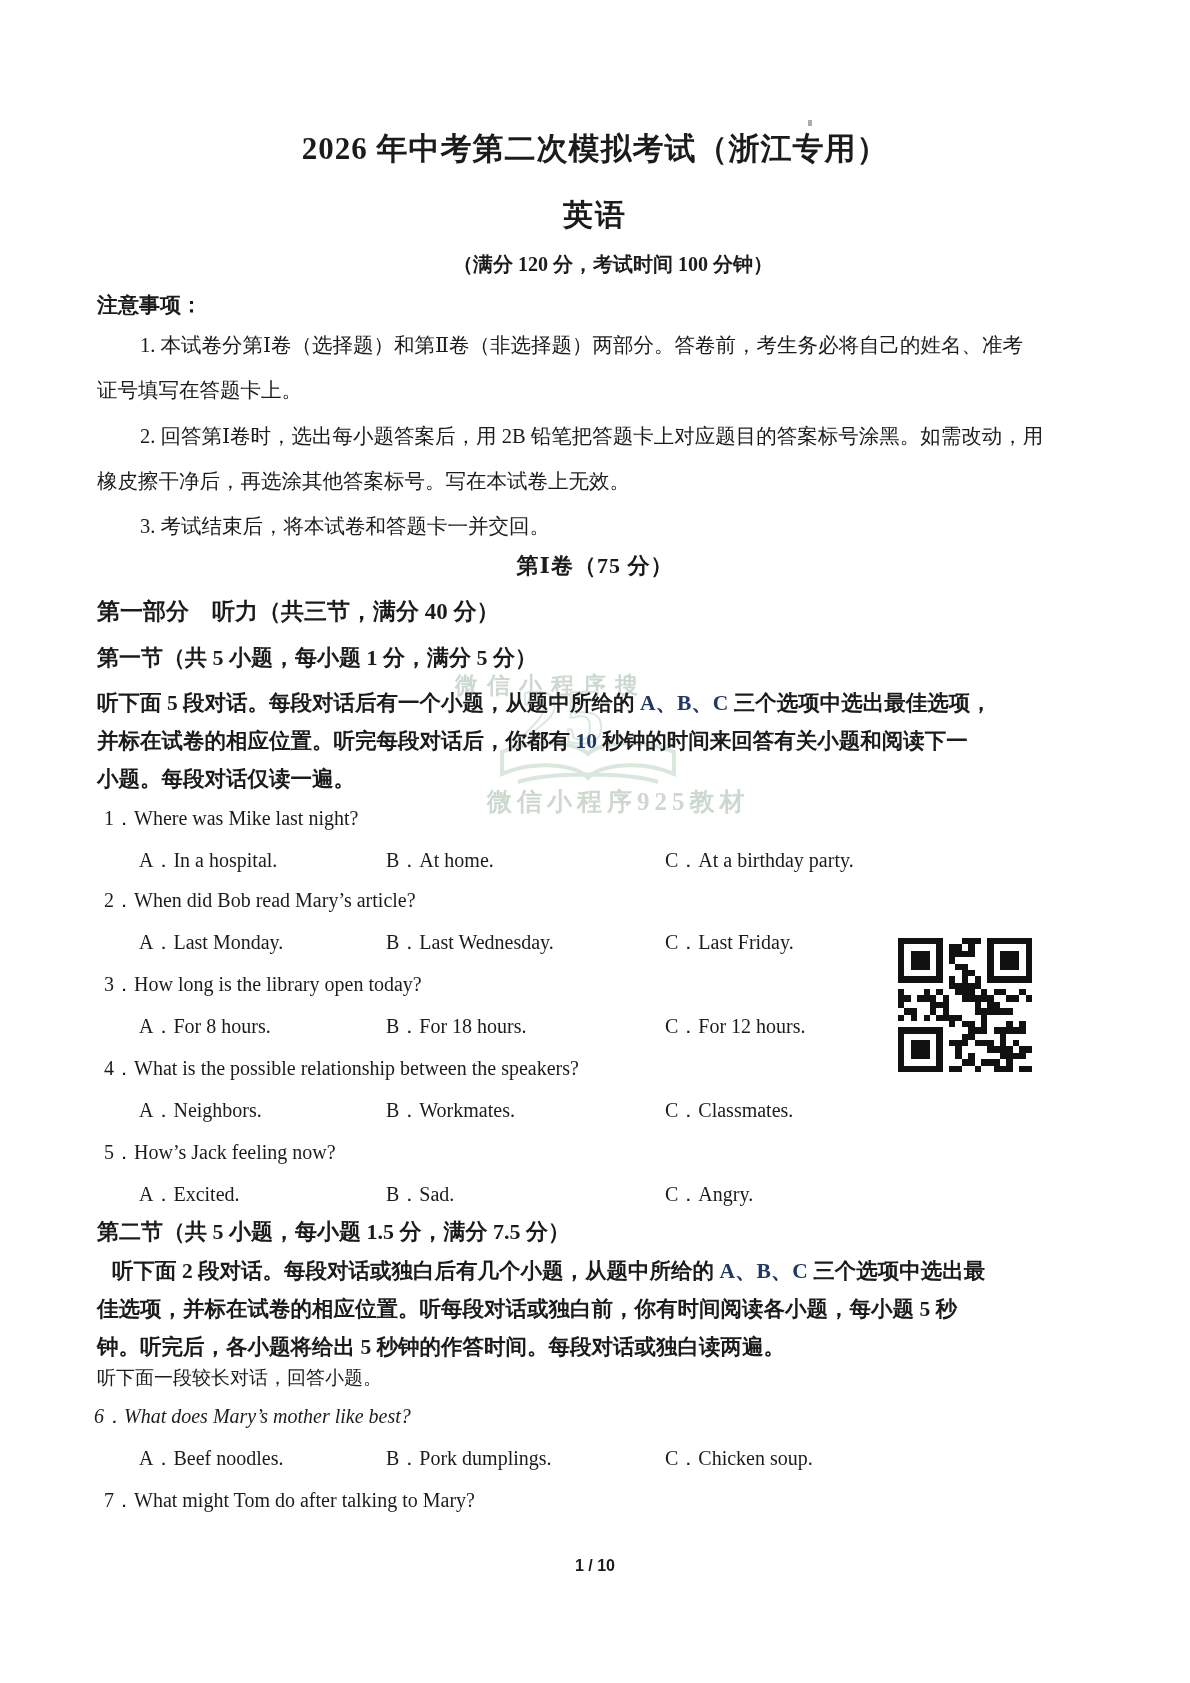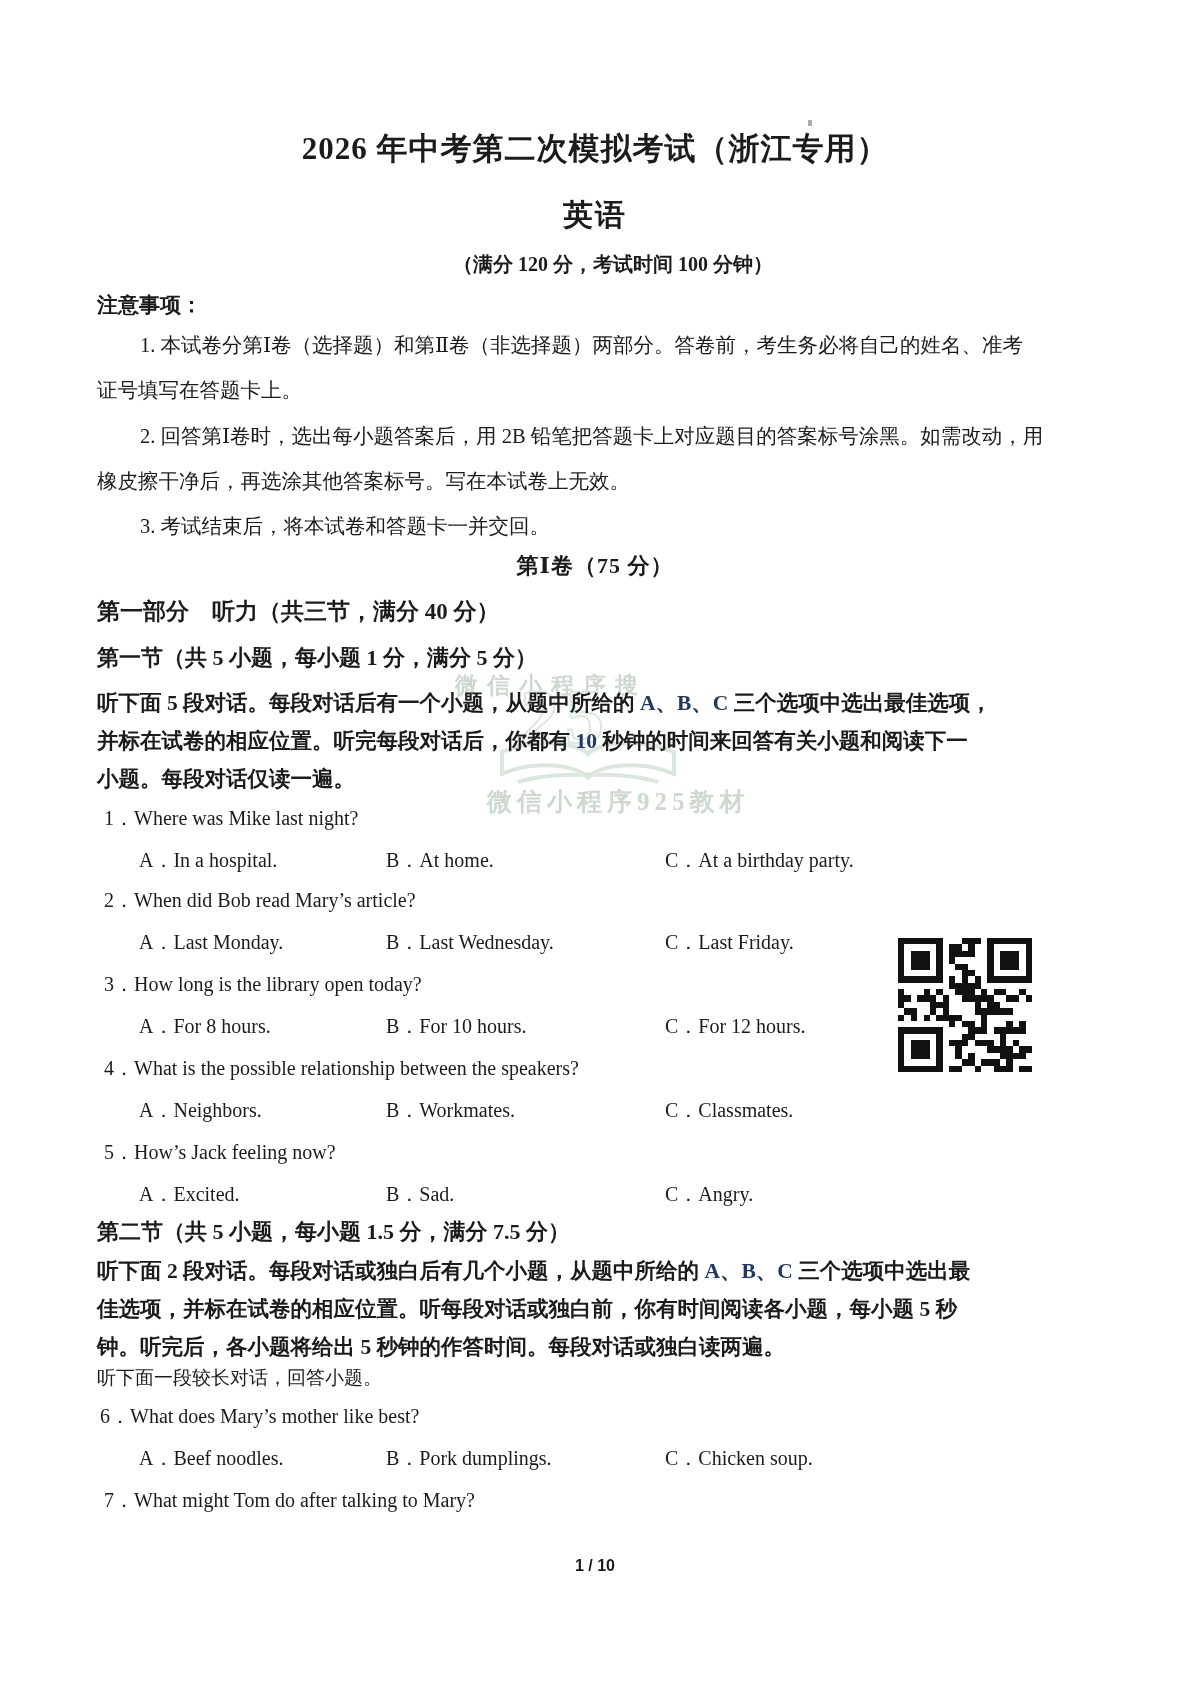--- a/index.html
+++ b/index.html
@@ -92,21 +92,21 @@
     <div class="abs q" style="top:888px;left:104px;">2．When did Bob read Mary’s article?</div>
     <div class="abs optrow" style="top:930px;left:0;width:100%;height:26px;">
       <span class="colA">A．Last Monday.</span>
       <span class="colB">B．Last Wednesday.</span>
       <span class="colC">C．Last Friday.</span>
     </div>
 
     <div class="abs q" style="top:972px;left:104px;">3．How long is the library open today?</div>
     <div class="abs optrow" style="top:1014px;left:0;width:100%;height:26px;">
       <span class="colA">A．For 8 hours.</span>
-      <span class="colB">B．For 10 hours.</span>
+      <span class="colB">B．For 18 hours.</span>
       <span class="colC">C．For 12 hours.</span>
     </div>
 
     <div class="abs q" style="top:1056px;left:104px;">4．What is the possible relationship between the speakers?</div>
     <div class="abs optrow" style="top:1098px;left:0;width:100%;height:26px;">
       <span class="colA">A．Neighbors.</span>
       <span class="colB">B．Workmates.</span>
       <span class="colC">C．Classmates.</span>
     </div>
 
@@ -337,26 +337,26 @@
         <rect x="9" y="20" width="1" height="1" fill="#111111"></rect>
         <rect x="12" y="20" width="1" height="1" fill="#111111"></rect>
         <rect x="15" y="20" width="1" height="1" fill="#111111"></rect>
         <rect x="16" y="20" width="1" height="1" fill="#111111"></rect>
         <rect x="17" y="20" width="1" height="1" fill="#111111"></rect>
         <rect x="19" y="20" width="1" height="1" fill="#111111"></rect>
         <rect x="20" y="20" width="1" height="1" fill="#111111"></rect>
       </svg>
 
     <div class="abs sech b" style="top:1218px;left:97px;">第二节（共 5 小题，每小题 1.5 分，满分 7.5 分）</div>
-    <div class="abs para" style="top:1258px;left:97px;"><span>听下面 2 段对话。每段对话或独白后有几个小题，从题中所给的 </span><span class="latin">A、B、C</span><span> 三个选项中选出最</span></div>
+    <div class="abs para" style="top:1258px;left:112px;"><span>听下面 2 段对话。每段对话或独白后有几个小题，从题中所给的 </span><span class="latin">A、B、C</span><span> 三个选项中选出最</span></div>
     <div class="abs para" style="top:1296px;left:97px;">佳选项，并标在试卷的相应位置。听每段对话或独白前，你有时间阅读各小题，每小题 5 秒</div>
     <div class="abs para" style="top:1334px;left:97px;">钟。听完后，各小题将给出 5 秒钟的作答时间。每段对话或独白读两遍。</div>
     <div class="abs subins" style="top:1366px;left:97px;">听下面一段较长对话，回答小题。</div>
 
-    <div class="abs q" style="top:1404px;left:100px;">6．What does Mary’s mother like best?</div>
+    <div class="abs q" style="top:1404px;left:94px;font-style:italic;">6．What does Mary’s mother like best?</div>
     <div class="abs optrow" style="top:1446px;left:0;width:100%;height:26px;">
       <span class="colA">A．Beef noodles.</span>
       <span class="colB">B．Pork dumplings.</span>
       <span class="colC">C．Chicken soup.</span>
     </div>
 
     <div class="abs q" style="top:1488px;left:104px;">7．What might Tom do after talking to Mary?</div>
 
     <div class="abs center footer" style="top:1556px;">1 / 10</div>
   </div>

